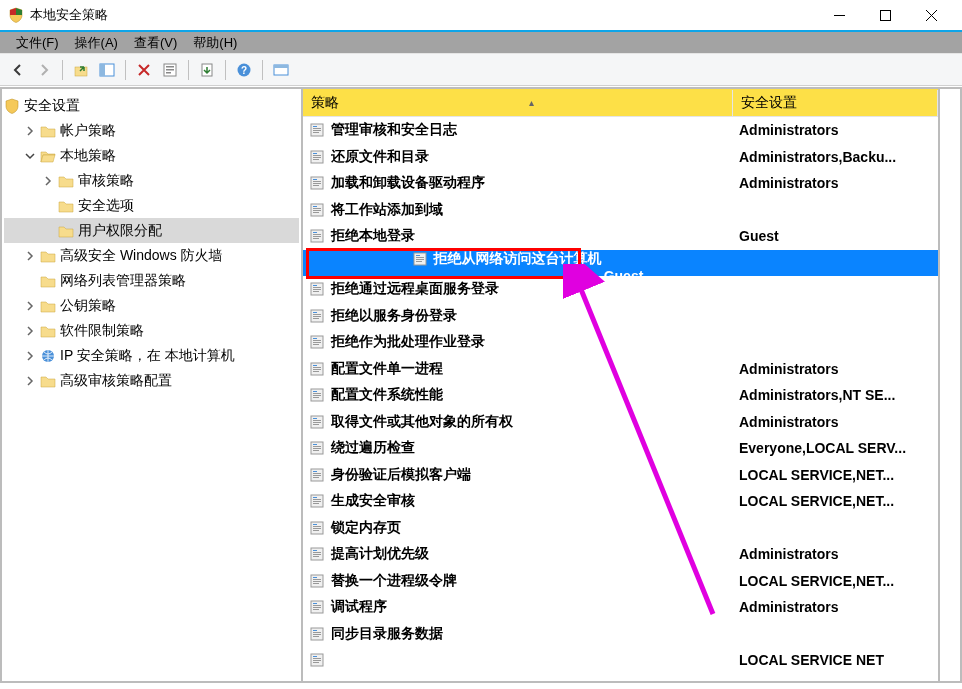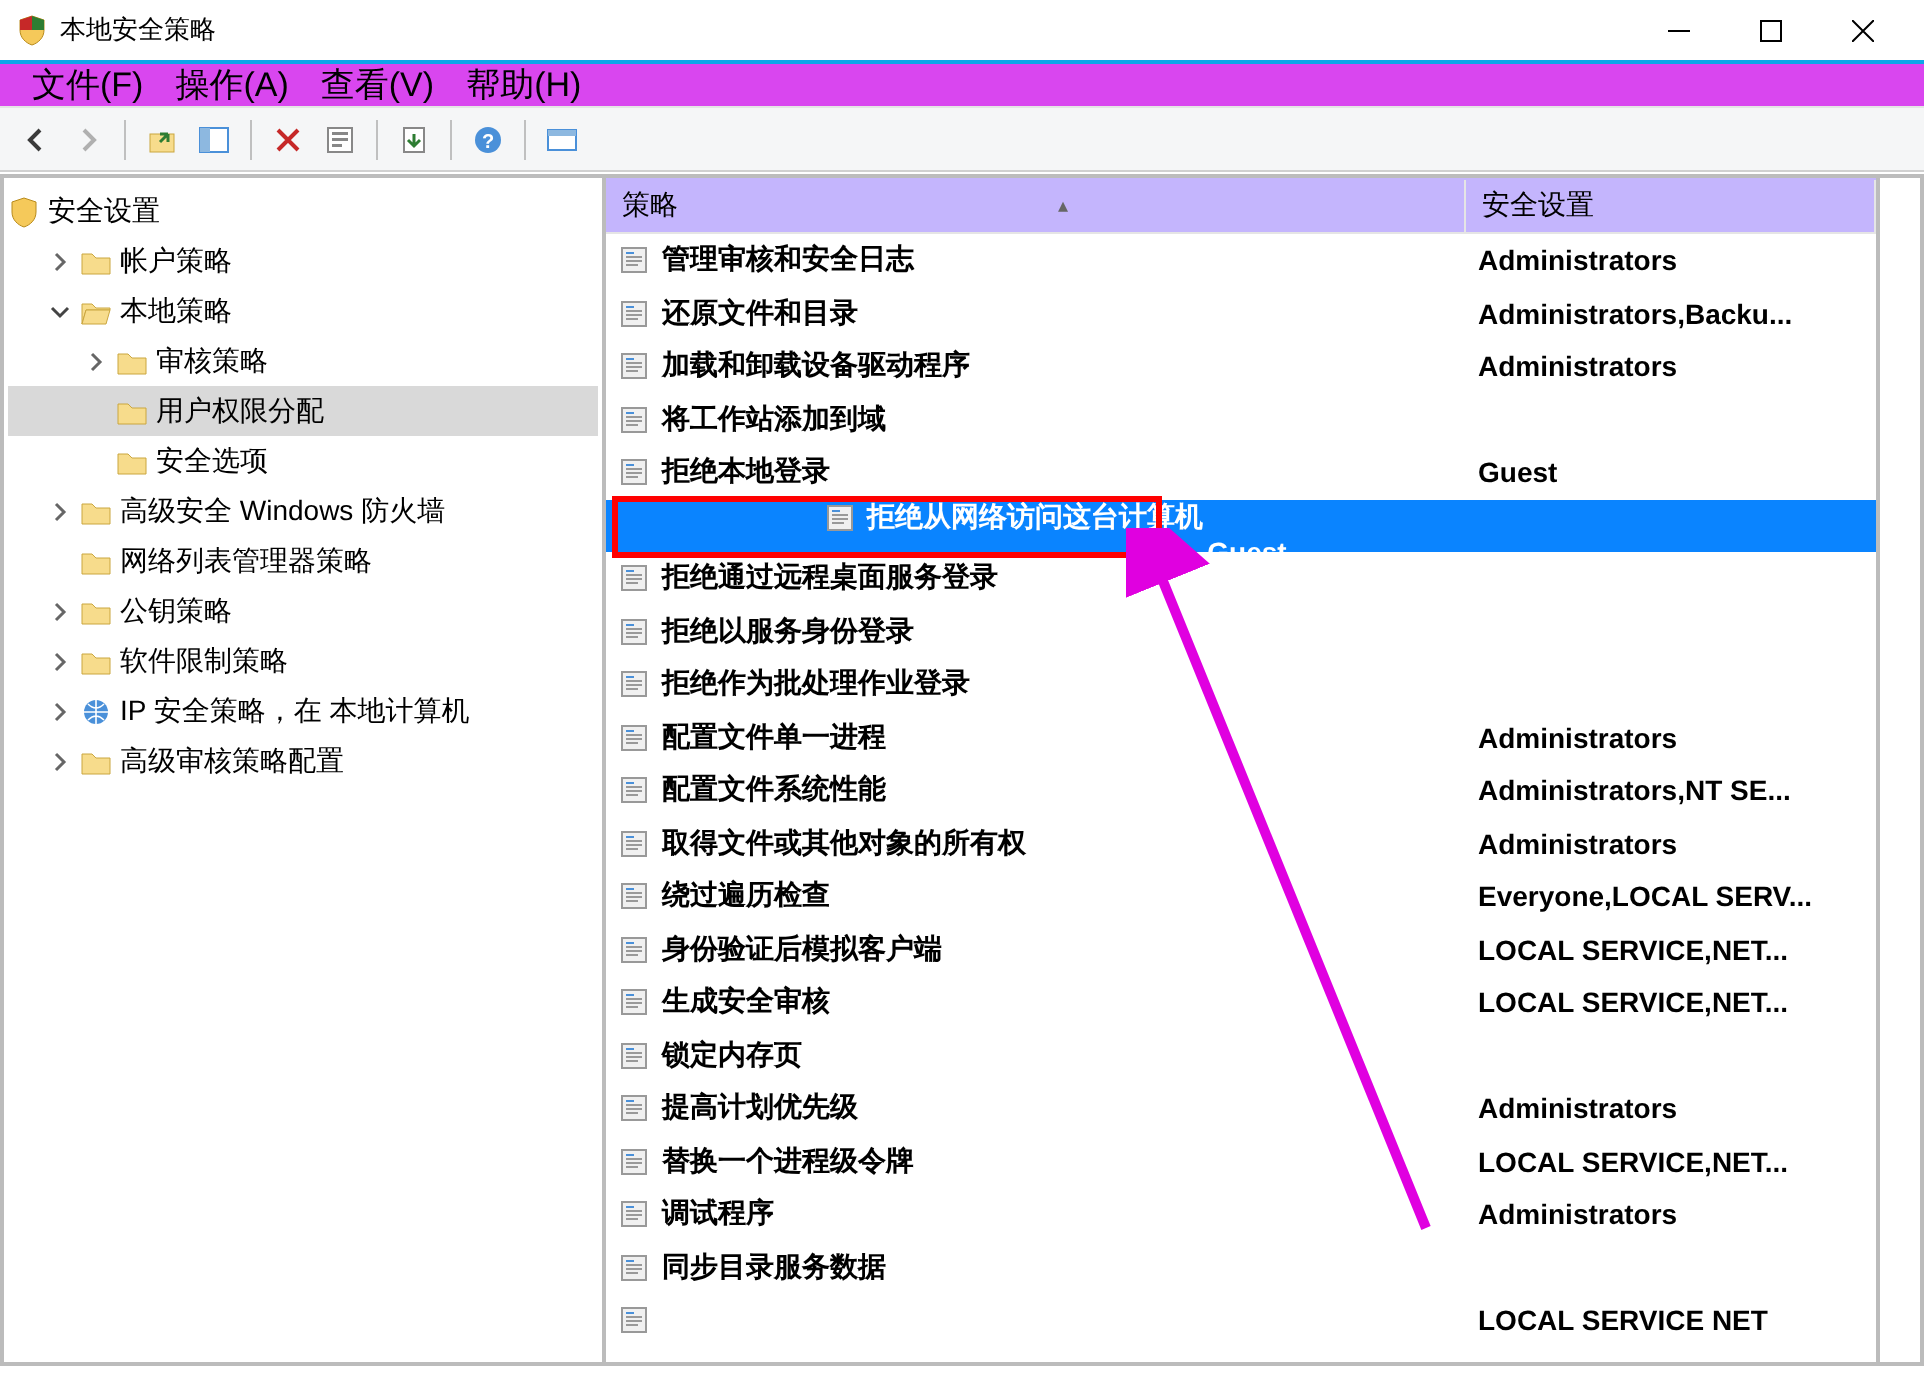--- a/index.html
+++ b/index.html
@@ -7,21 +7,21 @@
 
 
 .titlebar { height: 32px; display: flex; align-items: center; padding: 0 8px; background: #fff; border-bottom: 2px solid #0ea5e9; }
 .titlebar .app-icon { width: 16px; height: 16px; margin-right: 6px; }
 .titlebar .title { font-size: 13px; flex: 1; color: #000; }
 .titlebar .win-controls { display: flex; }
 .titlebar .win-btn { width: 46px; height: 30px; display: flex; align-items: center; justify-content: center; }
 .titlebar .win-btn svg { width: 11px; height: 11px; }
 
 
-.menubar { height: 22px; display: flex; align-items: center; padding: 0 8px; background: #d946ef; font-size: 17px; border-bottom: 1px solid #e5e5e5; }
+.menubar { height: 22px; display: flex; align-items: center; padding: 0 8px; background: #a3a3a3; font-size: 13px; border-bottom: 1px solid #e5e5e5; }
 .menubar .menu-item { padding: 2px 8px; cursor: default; }
 
 
 .toolbar { height: 32px; display: flex; align-items: center; padding: 2px 6px; background: #f5f6f7; border-bottom: 1px solid #d0d0d0; gap: 2px; }
 .toolbar .tbtn { width: 24px; height: 24px; display: flex; align-items: center; justify-content: center; border: 1px solid transparent; }
 .toolbar .sep { width: 1px; height: 20px; background: #c0c0c0; margin: 0 4px; }
 
 
 .main { display: flex; height: calc(689px - 32px - 22px - 32px - 6px); border-top: 1px solid #fff; }
 .tree-pane { width: 302px; border: 2px solid #bcbcbc; border-right: 1px solid #bcbcbc; overflow: auto; padding: 4px 2px; background: #fff; }
@@ -30,21 +30,21 @@
 
 
 .tree { font-size: 14px; color: #000; }
 .tree-row { display: flex; align-items: center; height: 25px; white-space: nowrap; }
 .tree-row.selected { background: #d9d9d9; }
 .tw { width: 16px; height: 16px; display: inline-flex; align-items: center; justify-content: center; margin-right: 2px; }
 .tree-icon { width: 16px; height: 16px; margin-right: 4px; display: inline-flex; align-items: center; justify-content: center; }
 .ind { display: inline-block; }
 
 
-.list-header { height: 28px; display: flex; align-items: center; background: #c4b5fd; border-bottom: 1px solid #e5e5e5; font-size: 14px; }
+.list-header { height: 28px; display: flex; align-items: center; background: #fde047; border-bottom: 1px solid #e5e5e5; font-size: 14px; }
 .list-header .col { padding: 4px 8px; border-right: 1px solid #e5e5e5; }
 .col-policy { width: 430px; display: flex; align-items: center; }
 .col-setting { flex: 1; }
 .sort-arrow { flex: 1; text-align: center; color: #666; font-size: 10px; }
 
 
 .list-body { flex: 1; overflow: hidden; position: relative; }
 .list-row { height: 26.5px; display: flex; align-items: center; font-size: 14px; font-weight: bold; }
 .list-row.selected { background: #0a84ff; color: #fff; flex-direction: column; }
 .list-row .cell-policy { width: 430px; display: flex; align-items: center; padding-left: 6px; }
@@ -208,39 +208,39 @@
                 <path d="M3 1 L7 5 L3 9" fill="none" stroke="#666" stroke-width="1.5"></path>
               </svg>
             </span>
             <span class="tree-icon">
               <svg viewBox="0 0 16 16">
                 <path class="folder-svg" d="M1 4 h5 l2 2 h7 v8 h-14 Z"></path>
               </svg>
             </span>
             <span>审核策略</span>
           </div>
+          <div class="tree-row">
+            <span class="ind" style="width:36px"></span>
+            <span class="tw"></span>
+            <span class="tree-icon">
+              <svg viewBox="0 0 16 16">
+                <path class="folder-svg" d="M1 4 h5 l2 2 h7 v8 h-14 Z"></path>
+              </svg>
+            </span>
+            <span>安全选项</span>
+          </div>
           <div class="tree-row selected">
             <span class="ind" style="width:36px"></span>
             <span class="tw"></span>
             <span class="tree-icon">
               <svg viewBox="0 0 16 16">
                 <path class="folder-svg" d="M1 4 h5 l2 2 h7 v8 h-14 Z"></path>
               </svg>
             </span>
             <span>用户权限分配</span>
-          </div>
-          <div class="tree-row">
-            <span class="ind" style="width:36px"></span>
-            <span class="tw"></span>
-            <span class="tree-icon">
-              <svg viewBox="0 0 16 16">
-                <path class="folder-svg" d="M1 4 h5 l2 2 h7 v8 h-14 Z"></path>
-              </svg>
-            </span>
-            <span>安全选项</span>
           </div>
           <div class="tree-row">
             <span class="ind" style="width:18px"></span>
             <span class="tw">
               <svg width="10" height="10" viewBox="0 0 10 10">
                 <path d="M3 1 L7 5 L3 9" fill="none" stroke="#666" stroke-width="1.5"></path>
               </svg>
             </span>
             <span class="tree-icon">
               <svg viewBox="0 0 16 16">

